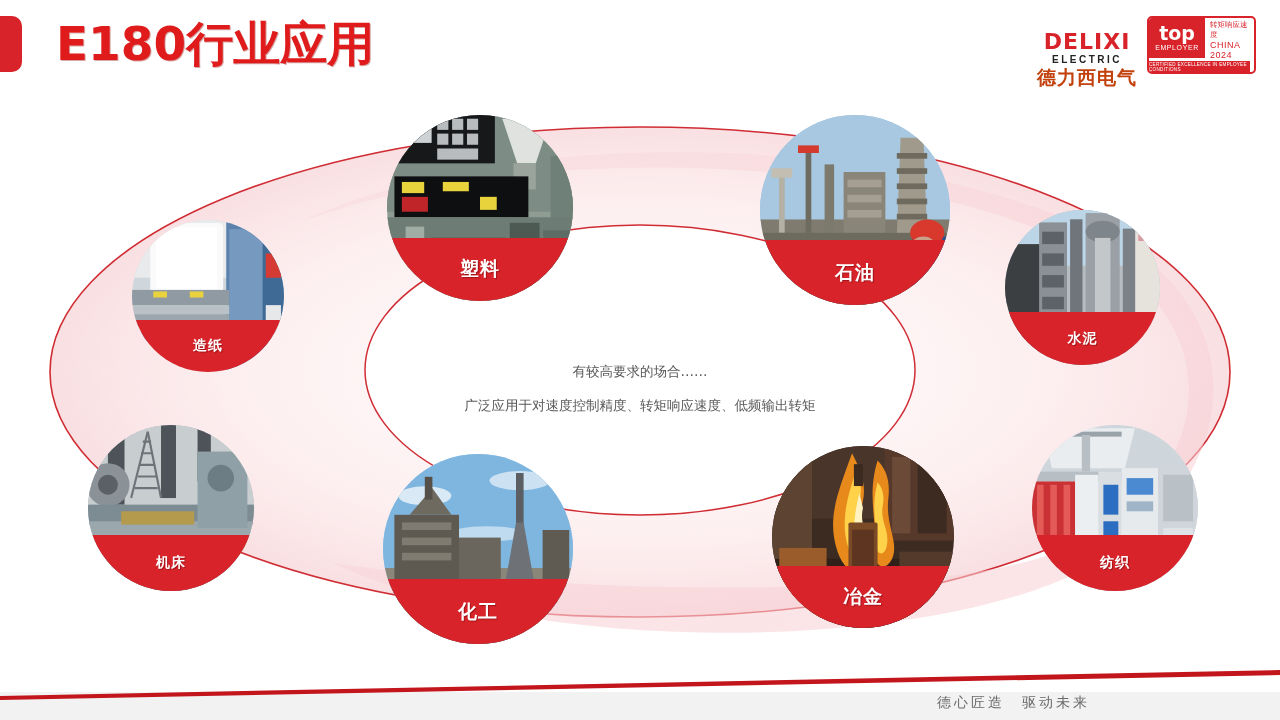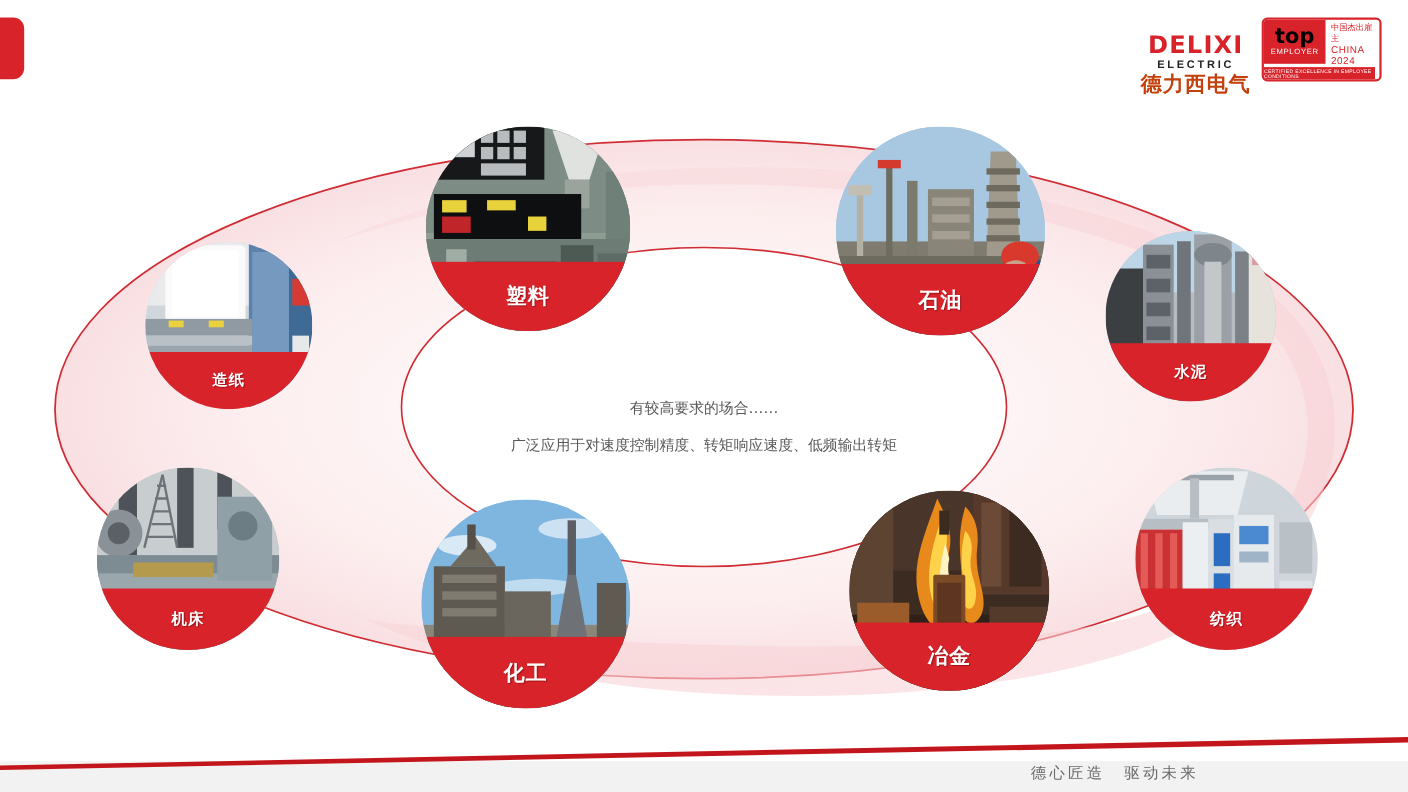--- a/index.html
+++ b/index.html
@@ -33,21 +33,21 @@
   #logo-delixi .d3{font-size:19px;font-weight:bold;color:#c2410c;letter-spacing:1px;margin-top:3px;}
 
   #logo-top{
     width:105px;height:54px;border:2px solid #D9232A;border-radius:5px;
     background:#fff;position:relative;overflow:hidden;
   }
   #logo-top .tl{
     position:absolute;left:0;top:0;width:56px;height:40px;background:#D9232A;
     display:flex;flex-direction:column;align-items:center;justify-content:center;
   }
-  #logo-top .tl .w1{color:#000000;font-size:19px;font-weight:bold;line-height:16px;
+  #logo-top .tl .w1{color:#ffffff;font-size:19px;font-weight:bold;line-height:16px;
      font-family:"DejaVu Sans","Liberation Sans",sans-serif;}
   #logo-top .tl .w2{color:#fff;font-size:7px;letter-spacing:.6px;line-height:9px;margin-top:2px;}
   #logo-top .tr{position:absolute;left:58px;top:2px;width:46px;}
   #logo-top .tr div{color:#D9232A;font-size:7.5px;line-height:10px;text-align:left;padding-left:3px;}
   #logo-top .tr .big{font-size:9px;letter-spacing:.5px;}
   #logo-top .bar{
     position:absolute;left:0;bottom:0;width:101px;height:11px;background:#D9232A;
     color:#fff;font-size:4.6px;letter-spacing:.3px;display:flex;align-items:center;justify-content:center;
   }
 
@@ -84,35 +84,36 @@
   #footer .slogan{
     position:absolute;right:30px;top:32px;color:#6b6b6b;font-size:14px;letter-spacing:3px;
     font-family:"DejaVu Sans","Liberation Sans",sans-serif;
   }
 </style>
 </head>
 <body>
 
 <div id="header">
   <div id="title-marker"></div>
+  <div id="page-title">E180行业应用</div>
 
   <div id="brand">
     <div id="logo-delixi">
       <div class="d1">DELIXI</div>
       <div class="d2">ELECTRIC</div>
       <div class="d3">德力西电气</div>
     </div>
 
     <div id="logo-top">
       <div class="tl">
         <div class="w1">top</div>
         <div class="w2">EMPLOYER</div>
       </div>
       <div class="tr">
-        <div>中国杰出雇主</div>
+        <div>转矩响应速度</div>
         <div class="big">CHINA</div>
         <div class="big">2024</div>
       </div>
       <div class="bar">CERTIFIED EXCELLENCE IN EMPLOYEE CONDITIONS</div>
     </div>
   </div>
 </div>
 
 <div id="stage">
 

